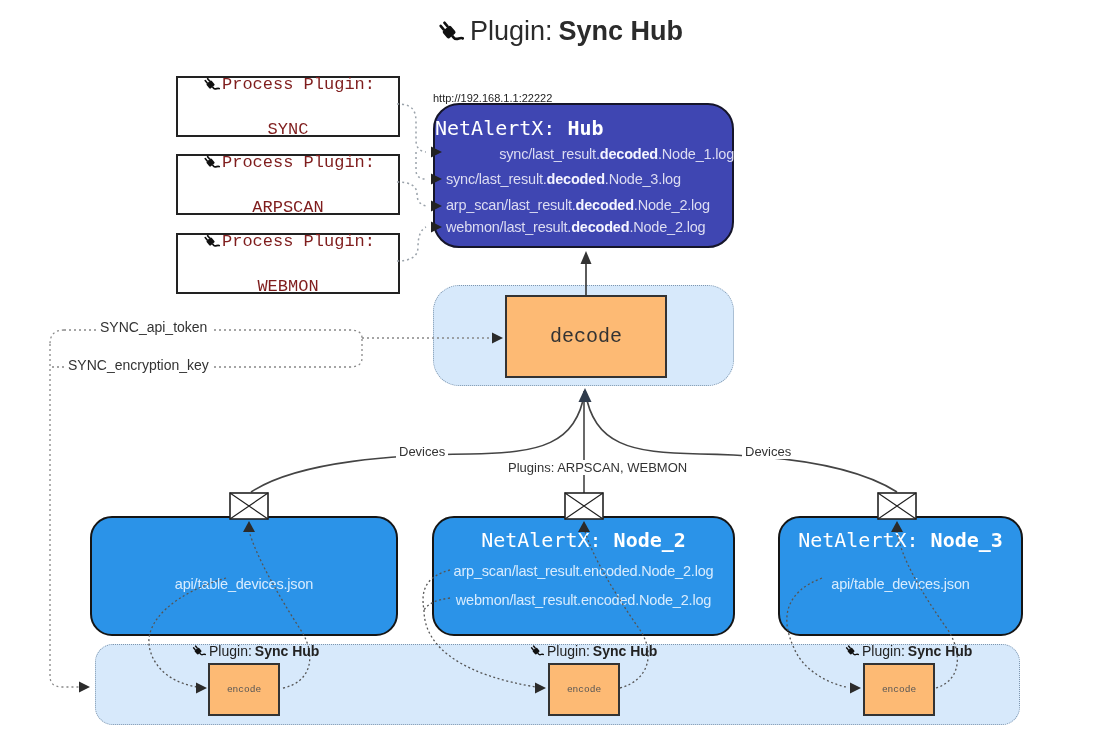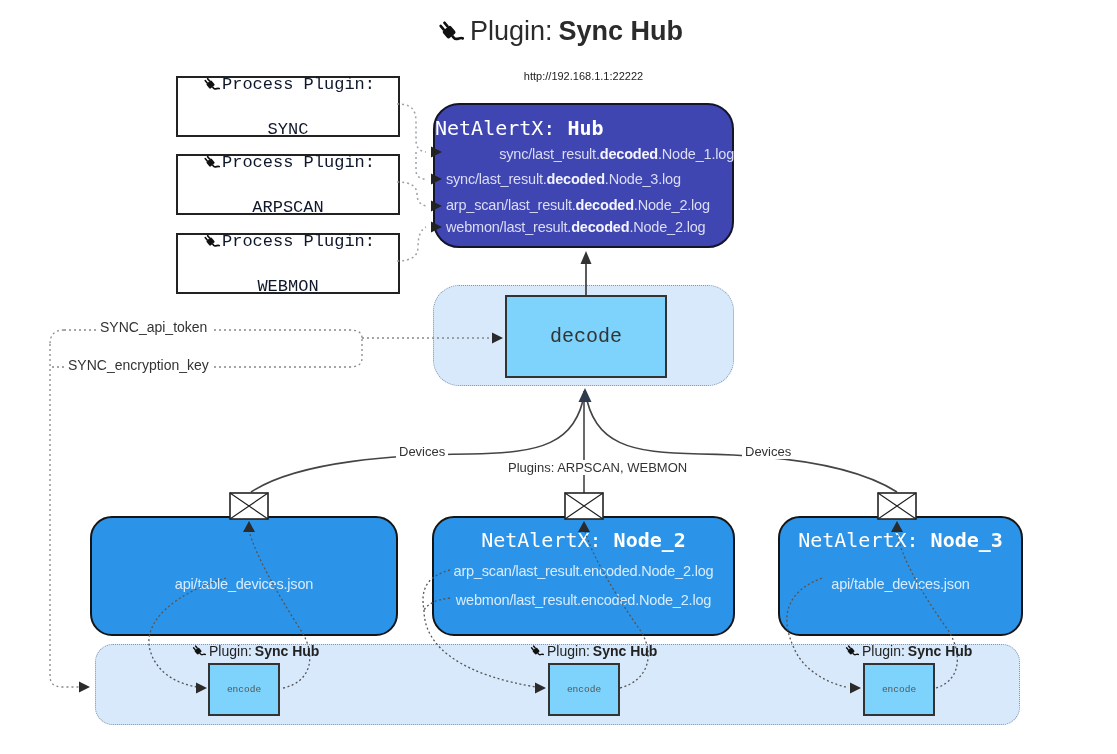--- a/index.html
+++ b/index.html
@@ -6,36 +6,36 @@
   .canvas{position:relative;width:1117px;height:754px;background:#fff;overflow:hidden;
           font-family:"Liberation Sans",sans-serif;color:#222;}
   .abs{position:absolute;}
   
   .page-title{left:0;top:16px;width:1117px;display:flex;justify-content:center;align-items:center;
               gap:6px;font-size:27px;color:#2b2b2b;z-index:10;}
   .page-title .bold{font-weight:bold;}
   
   .pbox{left:176px;width:220px;height:57px;background:#fff;border:2px solid #222;z-index:10;
         display:flex;flex-direction:column;justify-content:center;align-items:center;
-        font-family:"Liberation Mono",monospace;font-size:17px;color:#0f172a;gap:26px;}
+        font-family:"Liberation Mono",monospace;font-size:17px;color:#7f1d1d;gap:26px;}
   .pbox .row1{display:flex;align-items:center;gap:2px;}
   
-  .hub-url{left:433px;top:70px;width:301px;text-align:center;font-size:11px;color:#222;z-index:10;}
+  .hub-url{left:433px;top:92px;width:301px;text-align:left;font-size:11px;color:#222;z-index:10;}
   .hub{left:433px;top:103px;width:301px;height:145px;background:#3F46B2;border:2.5px solid #15152a;
        border-radius:26px;z-index:10;box-sizing:border-box;}
   .hub-title{position:absolute;left:0;top:11px;width:100%;text-align:left;color:#fff;
              font-family:"DejaVu Sans Mono",monospace;font-size:20px;}
   .hub-title .bold{font-weight:bold;}
   .hub-line{position:absolute;left:11px;width:288px;color:#dcdcf2;font-size:14.5px;white-space:nowrap;
             letter-spacing:-0.2px;}
   .hub-line b{color:#f4f4ff;}
   
   .panel{background:#D7E9FB;border:1.6px dotted #7E96AE;box-sizing:border-box;z-index:5;}
   .decode-wrap{left:433px;top:285px;width:301px;height:101px;border-radius:26px;}
-  .white-box{background:#7dd3fc;border:2px solid #333;box-sizing:border-box;z-index:10;
+  .white-box{background:#fdba74;border:2px solid #333;box-sizing:border-box;z-index:10;
              display:flex;align-items:center;justify-content:center;
              font-family:"Liberation Mono",monospace;color:#333;}
   .decode-box{left:505px;top:295px;width:162px;height:83px;font-size:20px;}
   
   .line-label{background:#fff;padding:0 4px;z-index:30;font-size:14px;color:#333;white-space:nowrap;}
   .lbl-api{left:96px;top:319px;}
   .lbl-key{left:64px;top:357px;}
   
   .edge-label{background:#fff;padding:0 3px;z-index:30;font-size:13px;color:#333;white-space:nowrap;}
   .lbl-dev-l{left:396px;top:444px;}

